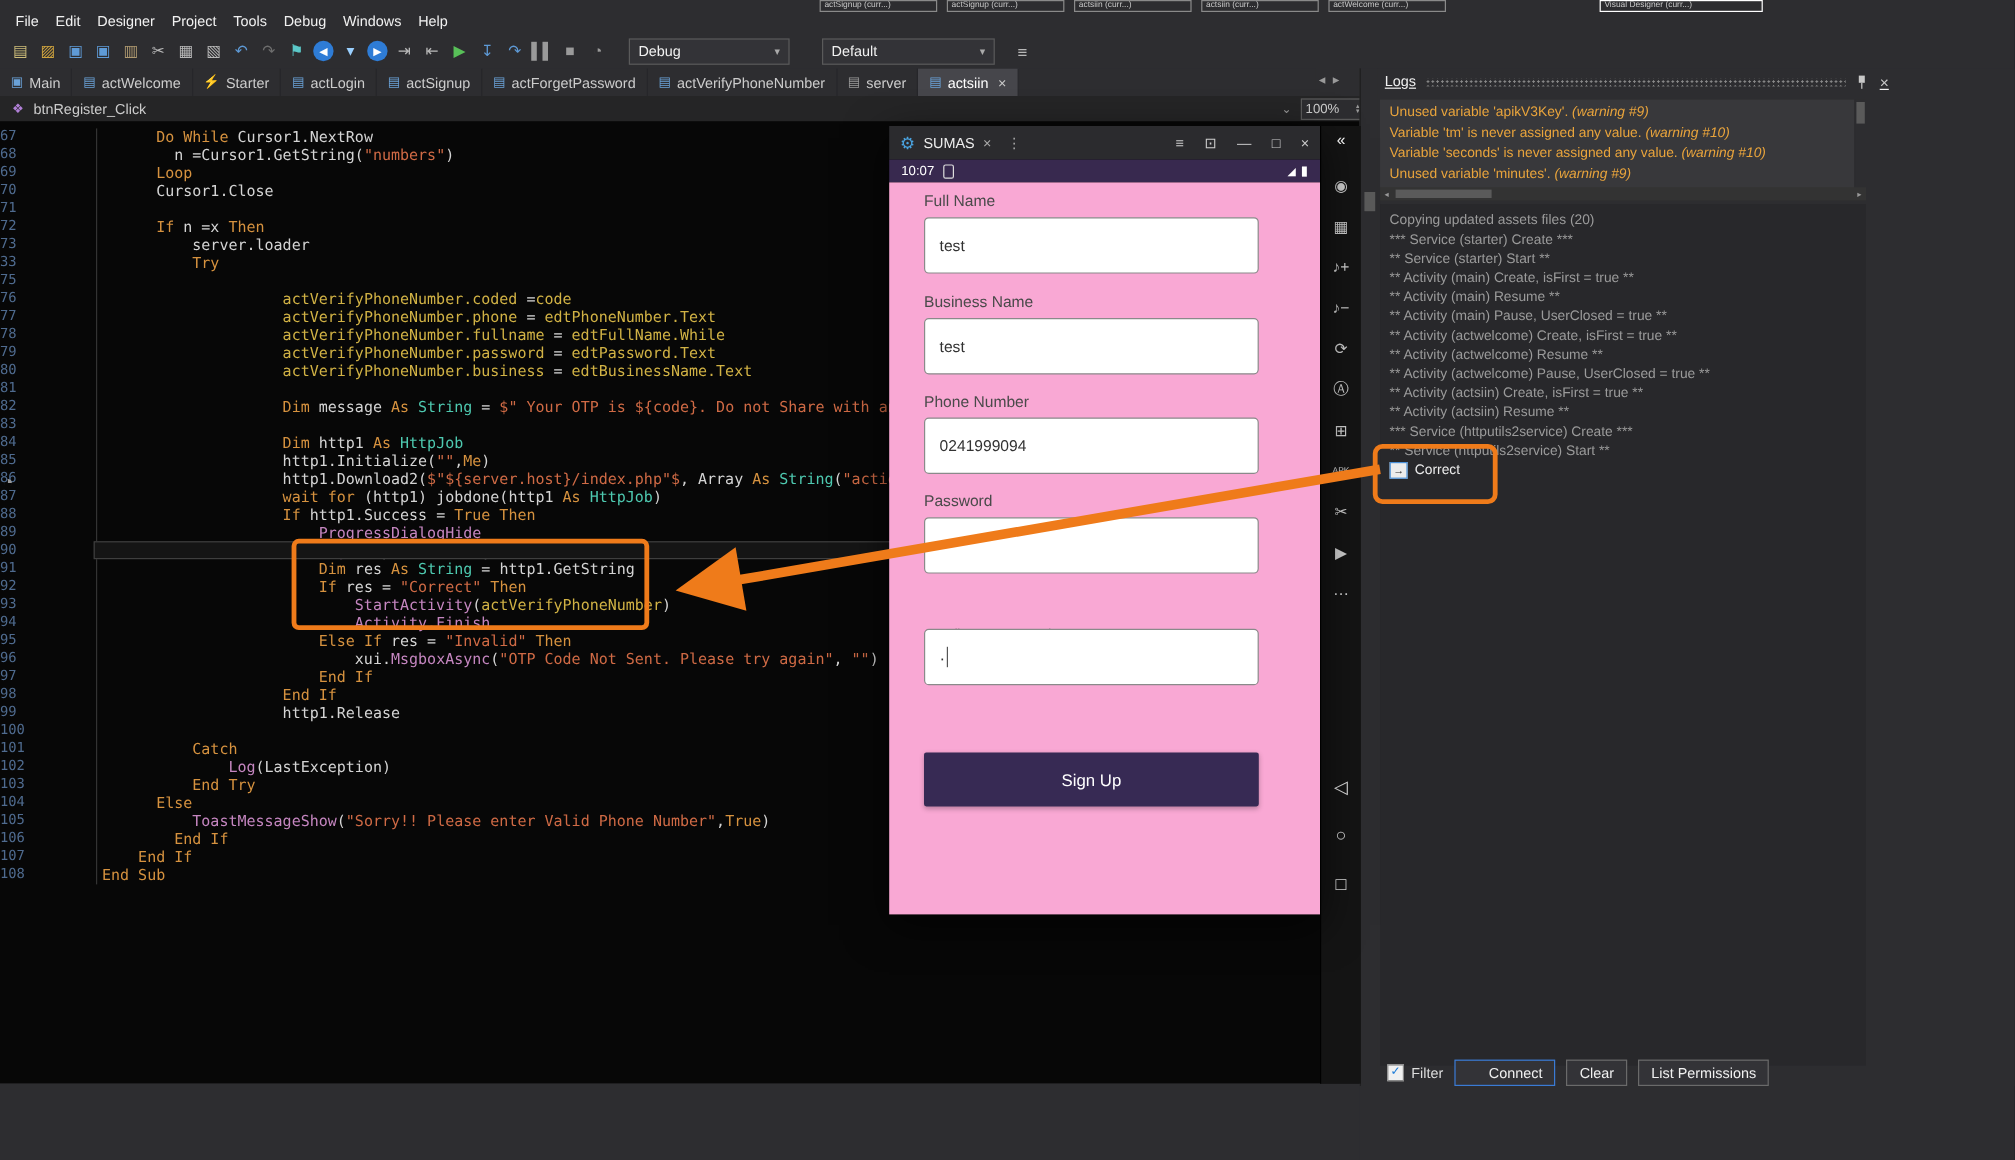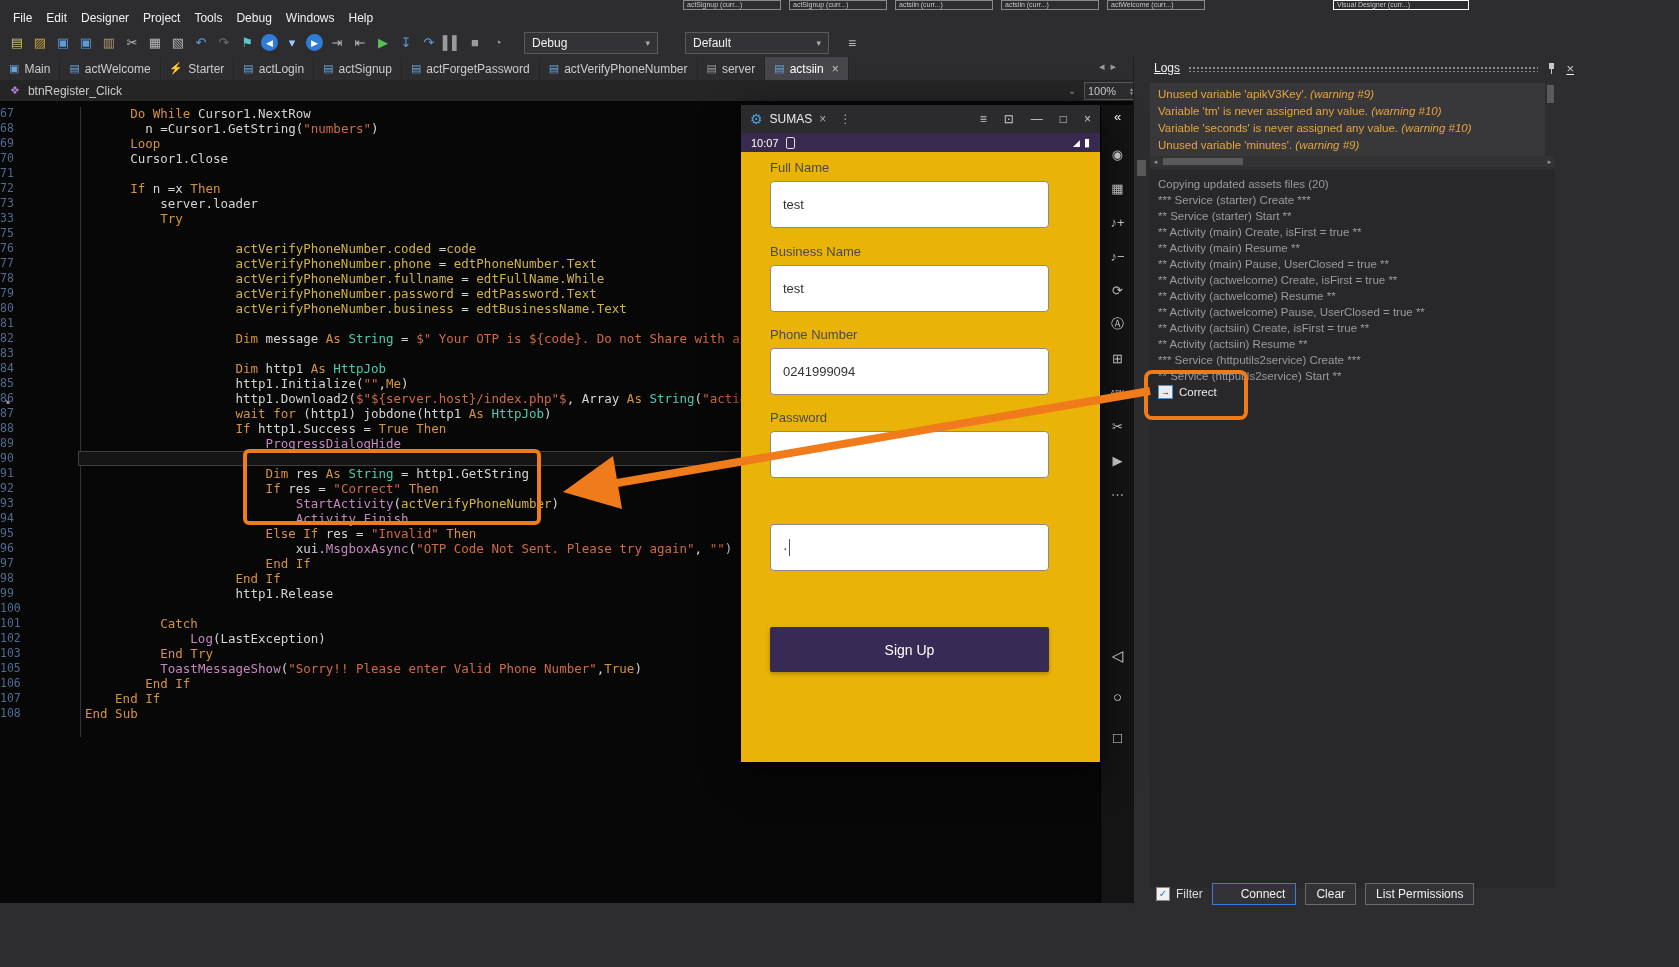--- a/index.html
+++ b/index.html
@@ -105,21 +105,21 @@
     box-shadow:0 10px 34px rgba(0,0,0,0.65);}
   #emu-titlebar{height:28px;background:#2b2b2e;display:flex;align-items:center;padding:0 9px;gap:7px;}
   #emu-app-icon{color:#4aa3e0;font-size:14px;}
   #emu-title{font-size:12px;color:#ededed;}
   #emu-tab-x{color:#aaa;font-size:12px;}
   #emu-dots{color:#aaa;font-size:12px;margin-left:6px;}
   #emu-win-btns{margin-left:auto;display:flex;gap:17px;color:#cccccc;font-size:12px;align-items:center;}
   #emu-statusbar{height:19px;background:#38294f;display:flex;align-items:center;padding:0 10px;color:#fff;font-size:11px;}
   .usb{width:7px;height:10px;border:1px solid #ddd;border-radius:2px;margin-left:7px;}
   #status-right{margin-left:auto;display:flex;gap:4px;font-size:9px;align-items:center;}
-  #emu-body{position:relative;height:610px;background:#eab308;}
+  #emu-body{position:relative;height:610px;background:#f9a8d4;}
   .fld-label{position:absolute;left:29px;font-size:13px;color:#4a4a4a;}
   .fld-input{position:absolute;left:29px;width:265px;height:45px;border:1px solid #8a8a8a;border-radius:4px;
     background:#fff;display:flex;align-items:center;padding-left:12px;font-size:13px;color:#333;}
   .masked{font-size:14px;}
   .caret{width:1px;height:17px;background:#555;margin-left:1px;}
   #signup-btn{position:absolute;left:29px;top:475px;width:279px;height:45px;background:#372a54;color:#fff;
     font-size:14px;display:flex;align-items:center;justify-content:center;border-radius:2px;
     box-shadow:0 2px 4px rgba(0,0,0,0.25);}
 
   
@@ -289,20 +289,21 @@
         <div class="code-line"><span class="ln">94</span><span class="ct" style="padding-left: 28ch;"><span class="c-fn">Activity.Finish</span></span></div>
         <div class="code-line"><span class="ln">95</span><span class="ct" style="padding-left: 24ch;"><span class="c-kw">Else If</span><span class="c-pl"> res = </span><span class="c-str">"Invalid"</span><span class="c-pl"> </span><span class="c-kw">Then</span></span></div>
         <div class="code-line"><span class="ln">96</span><span class="ct" style="padding-left: 28ch;"><span class="c-pl">xui.</span><span class="c-fn">MsgboxAsync</span><span class="c-pl">(</span><span class="c-str">"OTP Code Not Sent. Please try again"</span><span class="c-pl">, </span><span class="c-str">""</span><span class="c-pl">)</span></span></div>
         <div class="code-line"><span class="ln">97</span><span class="ct" style="padding-left: 24ch;"><span class="c-kw">End If</span></span></div>
         <div class="code-line"><span class="ln">98</span><span class="ct" style="padding-left: 20ch;"><span class="c-kw">End If</span></span></div>
         <div class="code-line"><span class="ln">99</span><span class="ct" style="padding-left: 20ch;"><span class="c-pl">http1.Release</span></span></div>
         <div class="code-line"><span class="ln">100</span><span class="ct" style="padding-left: 0ch;"></span></div>
         <div class="code-line"><span class="ln">101</span><span class="ct" style="padding-left: 10ch;"><span class="c-kw">Catch</span></span></div>
         <div class="code-line"><span class="ln">102</span><span class="ct" style="padding-left: 14ch;"><span class="c-fn">Log</span><span class="c-pl">(LastException)</span></span></div>
         <div class="code-line"><span class="ln">103</span><span class="ct" style="padding-left: 10ch;"><span class="c-kw">End Try</span></span></div>
+        <div class="code-line"><span class="ln">104</span><span class="ct" style="padding-left: 6ch;"><span class="c-kw">Else</span></span></div>
         <div class="code-line"><span class="ln">105</span><span class="ct" style="padding-left: 10ch;"><span class="c-fn">ToastMessageShow</span><span class="c-pl">(</span><span class="c-str">"Sorry!! Please enter Valid Phone Number"</span><span class="c-pl">,</span><span class="c-kw">True</span><span class="c-pl">)</span></span></div>
         <div class="code-line"><span class="ln">106</span><span class="ct" style="padding-left: 8ch;"><span class="c-kw">End If</span></span></div>
         <div class="code-line"><span class="ln">107</span><span class="ct" style="padding-left: 4ch;"><span class="c-kw">End If</span></span></div>
         <div class="code-line"><span class="ln">108</span><span class="ct" style="padding-left: 0ch;"><span class="c-kw">End Sub</span></span></div>
       </div>
   </div>
   <span id="wait-icon">◔</span>
 
   <div id="mid-scroll">
     <div id="mid-thumb"></div>

